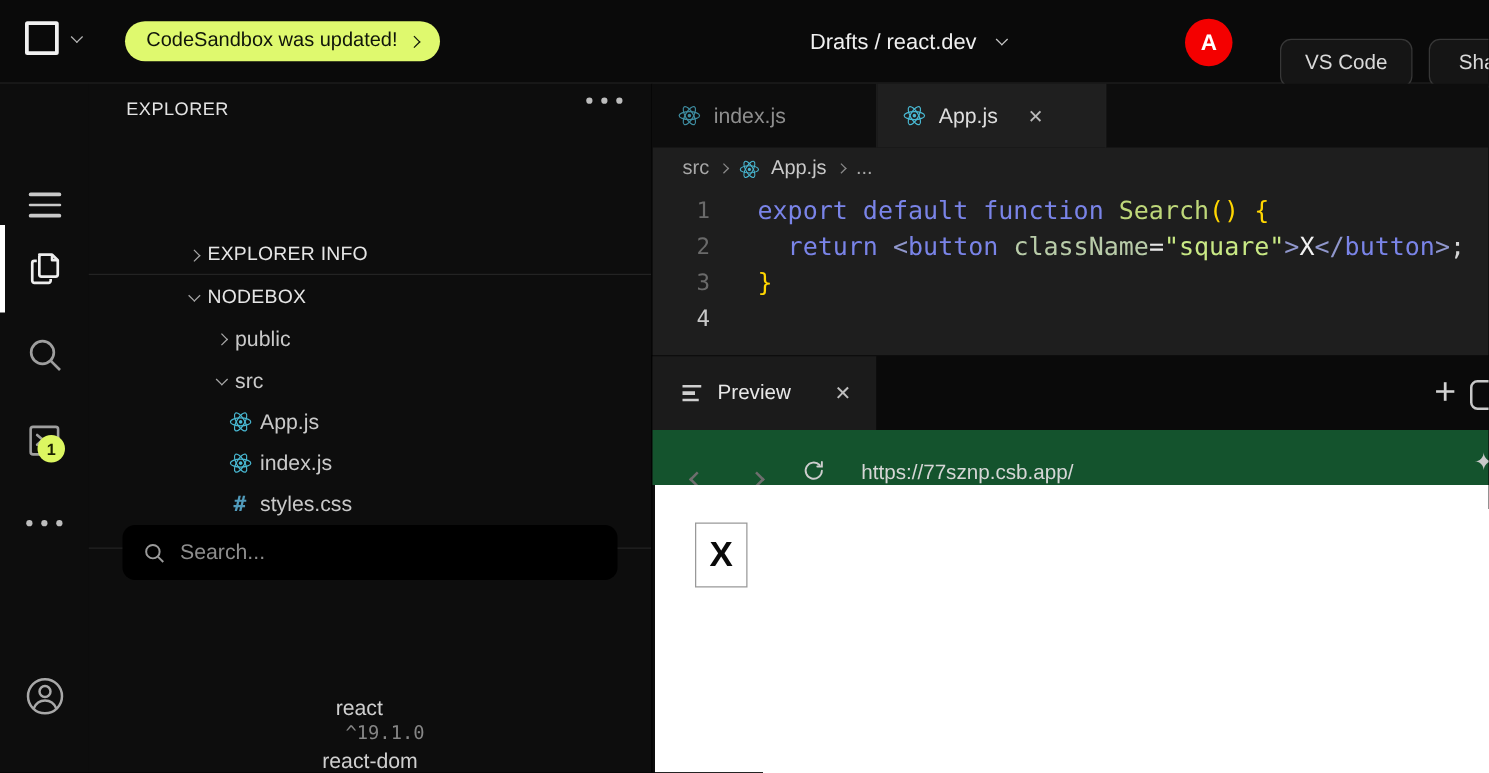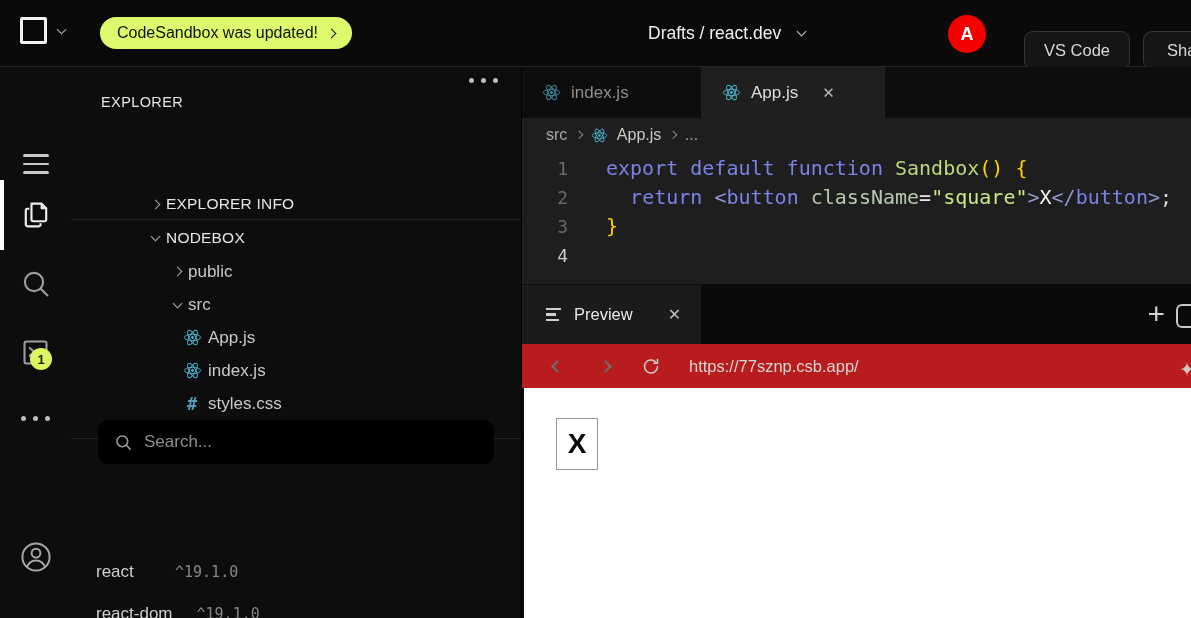--- a/index.html
+++ b/index.html
@@ -45,40 +45,40 @@
   .hamburger { display:flex; flex-direction:column; gap:6px; }
   .hamburger div { width:26px; height:2.6px; background:#C9C9C9; border-radius:2px; }
   .act-indicator { position:absolute; left:0; top:113px; width:4px; height:70px; background:#FFFFFF; }
   .term-badge { position:absolute; left:30px; top:21px; width:22px; height:22px; border-radius:50%;
     background:#DCF661; color:#1A2000; font-size:13px; font-weight:700;
     display:flex; align-items:center; justify-content:center; }
   .dots { display:flex; gap:7px; }
   .dots div { width:5px; height:5px; border-radius:50%; background:#BDBDBD; }
   
   .explorer { position:absolute; left:71px; top:67px; width:450px; height:551px; background:#0D0D0D; color:#CDCDCD; }
-  .exp-header { position:absolute; left:0; top:13px; width:100%; height:30px; display:flex; align-items:flex-end; }
+  .exp-header { position:absolute; left:0; top:13px; width:100%; height:30px; display:flex; align-items:flex-start; }
   .exp-title { margin-left:30px; font-size:14.5px; letter-spacing:.4px; color:#E4E4E4; }
   .exp-menu { position:absolute; right:23px; top:11px; cursor:pointer; }
   .row { position:absolute; left:0; width:100%; display:flex; align-items:center; cursor:pointer; }
   .row .chev { color:#A8A8A8; margin-right:0; }
   .sect-label { font-size:15.5px; font-weight:500; color:#E6E6E6; letter-spacing:.2px; }
   .chev-col { width:21px; display:flex; justify-content:center; }
   .divider { position:absolute; left:0; width:100%; height:1px; background:#232323; }
   .tree-label { font-size:17px; color:#C9C9C9; }
   .fico { width:28px; display:flex; justify-content:center; align-items:center; margin-right:2px; }
   .hash { color:#519ABA; font-size:17px; font-weight:700; font-family:"DejaVu Sans Mono", monospace; }
   .brace { color:#CBCB41; font-size:15px; font-weight:700; font-family:"DejaVu Sans Mono", monospace; }
   .clip-wrap { position:absolute; left:0; top:353px; width:100%; height:18px; overflow:hidden; }
   .clip-wrap .row { position:relative; top:0; height:33px; }
   .searchbox { position:absolute; left:27px; top:353px; width:396px; height:44px; background:#000;
     border-radius:10px; display:flex; align-items:center; padding:0 16px; gap:11px; }
   .searchbox input { flex:1; background:transparent; border:none; outline:none; color:#fdba74;
     font-family:inherit; font-size:17px; }
   .searchbox input::placeholder { color:#8D8D8D; }
-  .pkg-row { position:absolute; left:25px; width:400px; height:30px; display:flex; align-items:center; cursor:pointer; }
+  .pkg-row { position:absolute; left:25px; width:400px; height:30px; display:flex; align-items:center; cursor:pointer;flex-direction:column; }
   .pkg-name { font-size:17px; color:#CFCFCF; min-width:55px; }
   .pkg-ver { margin-left:24px; font-family:"DejaVu Sans Mono", monospace; font-size:15px; color:#868686; }
   
   .editor { position:absolute; left:521px; top:67px; width:670px; height:217px; background:#1E1E1E; border-left:1px solid #000; }
   .tabbar { position:absolute; left:0; top:0; width:100%; height:51px; background:#0D0D0D; display:flex; }
   .tab { display:flex; align-items:center; gap:10px; padding:0 20px; font-size:17px; color:#8E8E8E;
     border-right:1px solid #202020; cursor:pointer; }
   .tab.t0 { width:180px; }
   .tab.active { background:#1F1F1F; color:#DEDEDE; width:183px; }
   .tab .close { margin-left:14px; color:#B9B9B9; font-size:15px; }
@@ -106,22 +106,22 @@
   .preview { position:absolute; left:521px; top:284px; width:670px; height:334px; border-left:1px solid #000; }
   .ptabbar { position:absolute; left:0; top:1px; width:100%; height:59px; background:#0A0A0A; }
   .ptab { position:absolute; left:0; top:0; width:179px; height:59px; background:#1B1B1B;
     display:flex; align-items:center; padding-left:24px; gap:13px; color:#E8E8E8; font-size:16.5px; cursor:pointer; }
   .lines-icon { display:flex; flex-direction:column; gap:3.5px; }
   .lines-icon div { height:2.2px; background:#CFCFCF; }
   .lines-icon .l1 { width:15px; } .lines-icon .l2 { width:10px; } .lines-icon .l3 { width:13px; }
   .ptab .close { margin-left:22px; color:#C0C0C0; font-size:16px; }
   .plus-btn { position:absolute; right:26px; top:14px; font-size:30px; font-weight:200; color:#D2D2D2; cursor:pointer; line-height:30px; }
   .half-icon { position:absolute; right:-9px; top:19px; width:24px; height:24px; border:2px solid #C8C8C8; border-radius:6px; }
-  .urlbar { position:absolute; left:0; top:60px; width:100%; height:44px; background:#b91c1c;
-    display:flex; align-items:center; }
+  .urlbar { position:absolute; left:0; top:60px; width:100%; height:44px; background:#14532d;
+    display:flex; align-items:flex-end; }
   .nav-ic { width:20px; display:flex; justify-content:center; color:#6E6E6E; cursor:pointer; }
   .nav-ic .chev { width:9px; height:9px; border-width:2px; }
   .urlbar .back { margin-left:25px; }
   .urlbar .fwd { margin-left:28px; }
   .urlbar .refresh { margin-left:26px; color:#CDCDCD; }
   .url-text { margin-left:28px; font-size:16.5px; color:#D6D6D6; cursor:pointer; }
   .sparkle { position:absolute; right:-4px; top:14px; color:#C9C9C9; font-size:19px; cursor:pointer; }
   .pcontent { position:absolute; left:2px; top:104px; width:668px; height:230px; background:#FFFFFF; }
   .sq-btn { position:absolute; left:32px; top:30px; width:42px; height:52px; background:#FFF;
     border:1px solid #999; font-family:"Liberation Sans", sans-serif;
@@ -343,21 +343,21 @@
         </g>
           <circle cx="12" cy="12" r="1.8" fill="#49B8D2"></circle>
       </svg>
       <span class="file">App.js</span>
       <span class="chev r"></span>
       <span>...</span>
     </div>
     <div class="code">
         <div class="code-line">
           <span class="ln">1</span>
-          <span class="lc"><span class="tok-kw">export default function </span><span class="tok-fn">Sandbox</span><span class="tok-brk">()</span><span class="tok-pln"> </span><span class="tok-brk">{</span></span>
+          <span class="lc"><span class="tok-kw">export default function </span><span class="tok-fn">Search</span><span class="tok-brk">()</span><span class="tok-pln"> </span><span class="tok-brk">{</span></span>
         </div>
         <div class="code-line">
           <span class="ln">2</span>
           <span class="lc"><span class="tok-pln">  </span><span class="tok-kw">return</span><span class="tok-pln"> </span><span class="tok-pun">&lt;</span><span class="tok-tag">button</span><span class="tok-pln"> </span><span class="tok-attr">className</span><span class="tok-eq">=</span><span class="tok-str">"square"</span><span class="tok-pun">&gt;</span><span class="tok-txt">X</span><span class="tok-pun">&lt;/</span><span class="tok-tag">button</span><span class="tok-pun">&gt;</span><span class="tok-pln">;</span></span>
         </div>
         <div class="code-line">
           <span class="ln">3</span>
           <span class="lc"><span class="tok-brk">}</span></span>
         </div>
         <div class="code-line">

